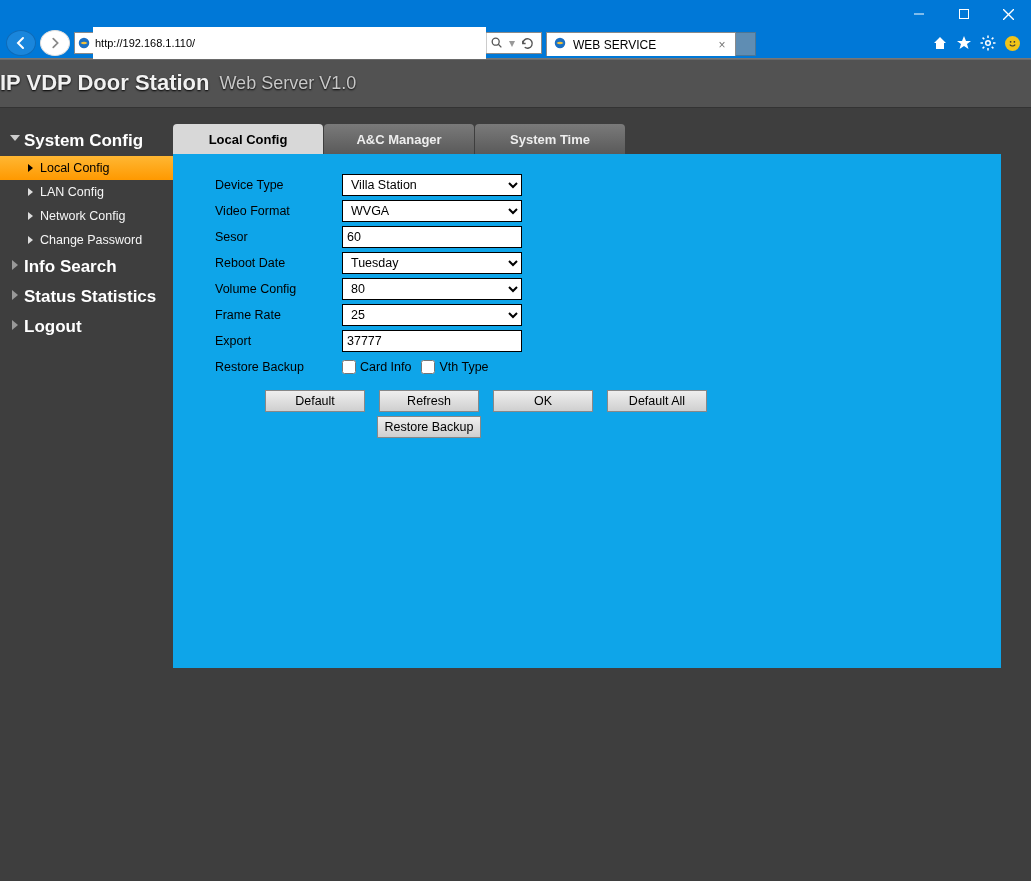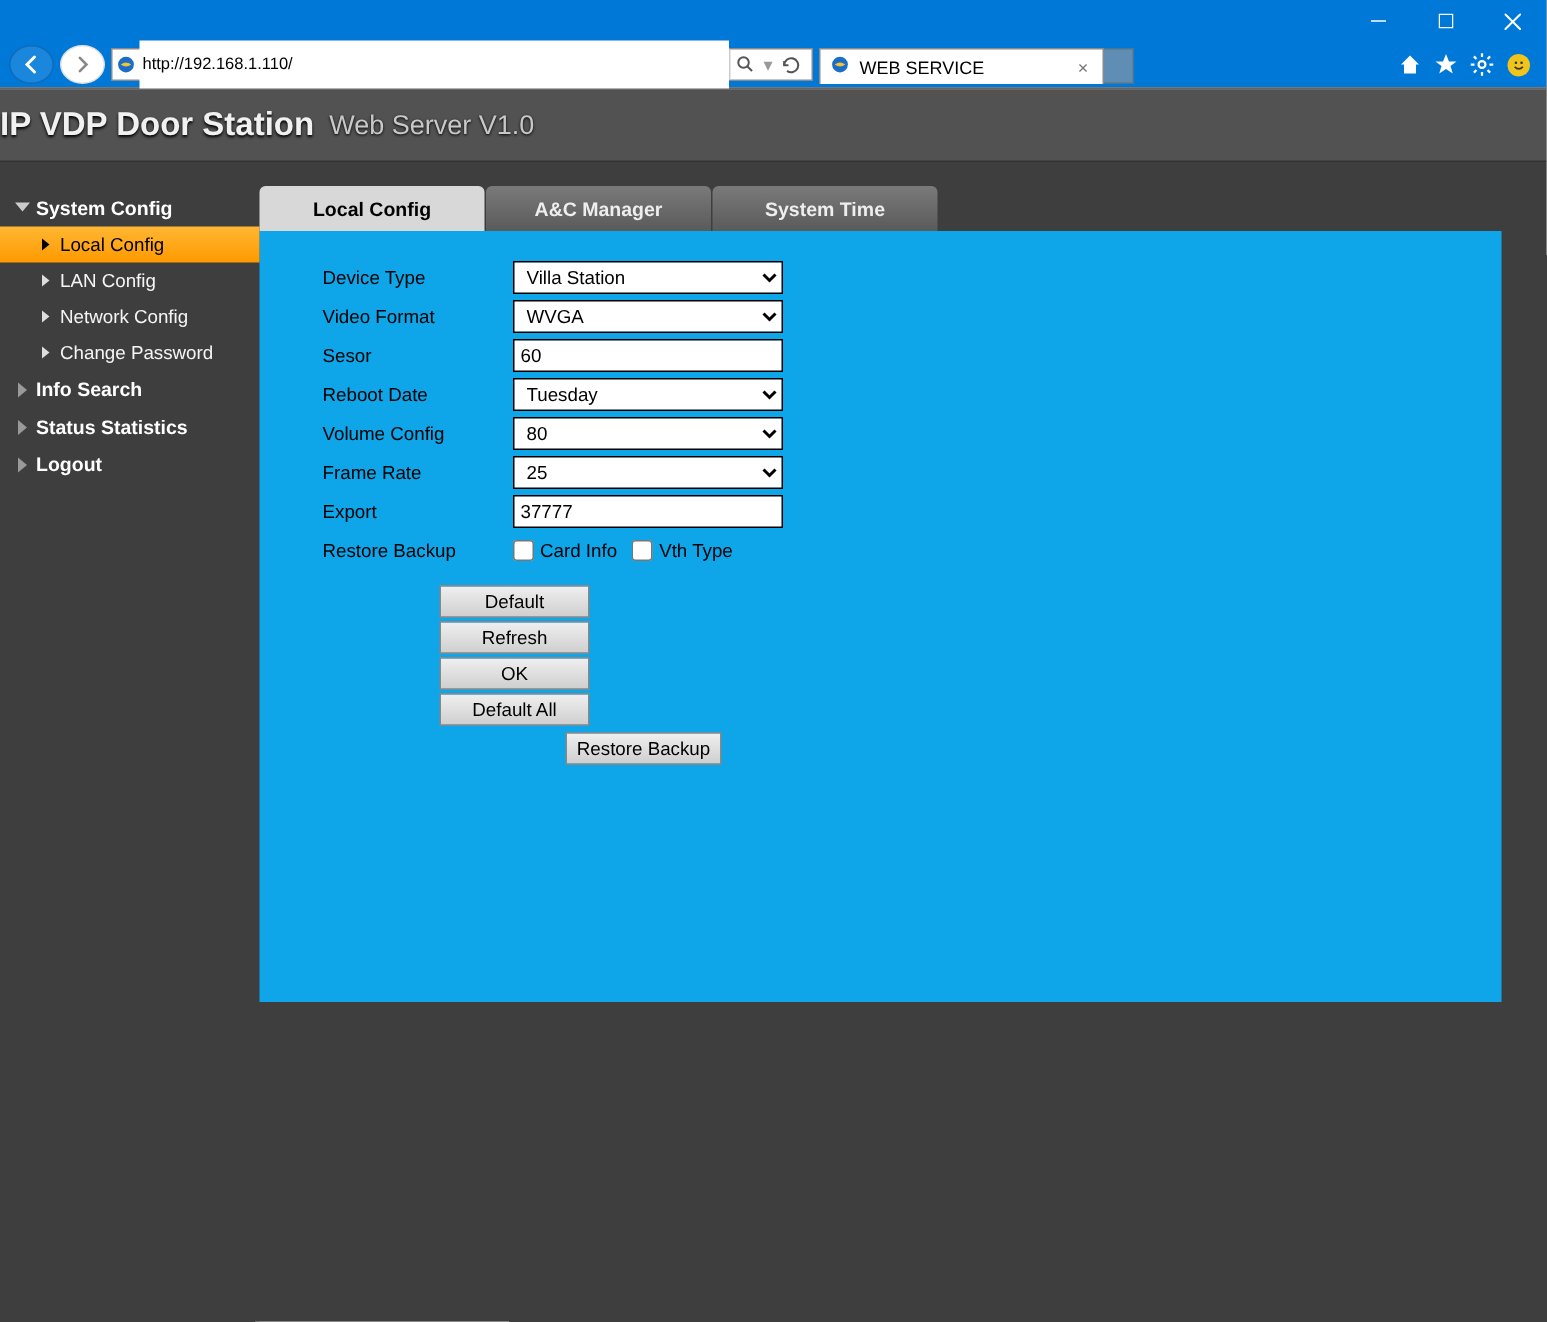--- a/index.html
+++ b/index.html
@@ -132,21 +132,21 @@
 
   
   .sidebar {
     width: 173px;
     background: #3e3e3e;
     padding-top: 18px;
     color: #fff;
   }
   .sb-section {
     padding: 5px 0 5px 24px;
-    font-size: 13px;
+    font-size: 17px;
     font-weight: bold;
     position: relative;
     cursor: pointer;
   }
   .sb-section::before {
     content: "";
     position: absolute;
     left: 10px; top: 9px;
     width: 0; height: 0;
     border-left: 5px solid transparent;
@@ -233,21 +233,21 @@
     height: 22px;
     border: 1px solid #000;
     background: #fff;
     font-size: 12.5px;
     padding: 0 4px;
     color: #000;
   }
   .txt.disabled { background:#e8e8e8; color:#666;}
   .chk { width:14px;height:14px; margin-right:4px; accent-color:#0078d7;}
   .chk-label { font-size:12.5px; color:#000; margin-right: 10px;}
-  .btn-row { display:flex; gap:2px; margin: 10px 0 0 116px; flex-direction: column;}
+  .btn-row { display:flex; gap:14px; margin: 10px 0 0 88px;}
   .btn-row2 { display:flex; gap:10px; margin: 4px 0 0 200px;}
   .btn {
     width: 100px; height: 22px;
     background: linear-gradient(#efefef,#cfcfcf);
     border: 1px solid #888;
     font-size:12.5px;
     color:#000;
     cursor:pointer;
   }
   .btn.wide { width: 104px;}

